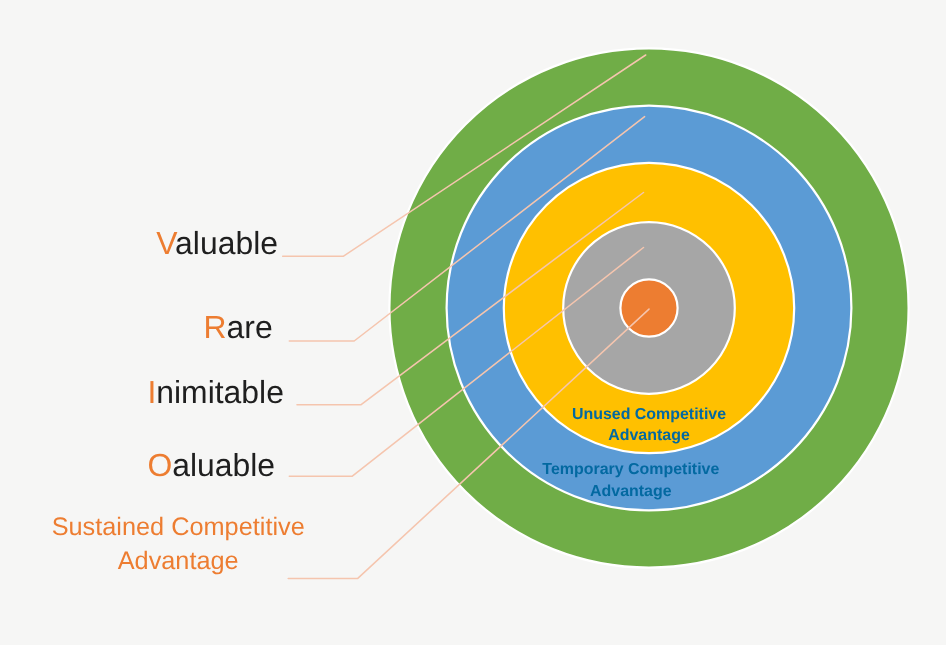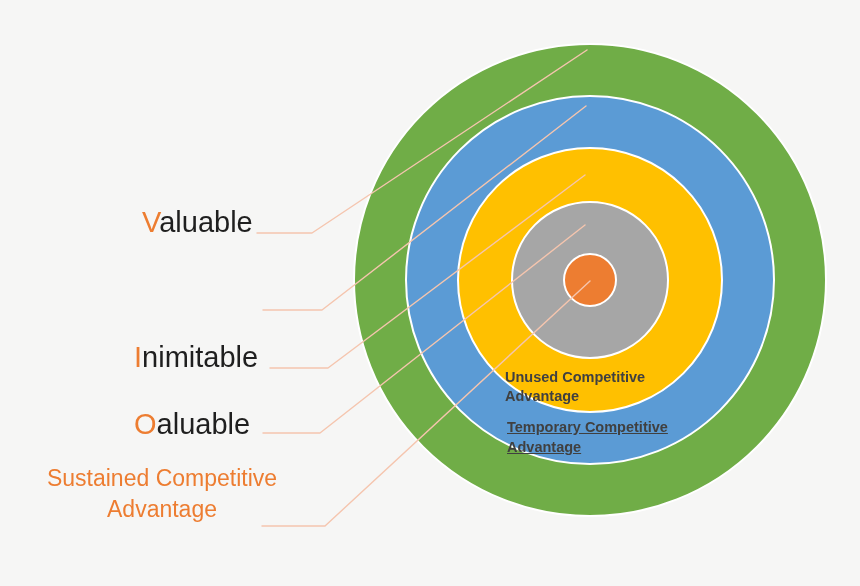--- a/index.html
+++ b/index.html
@@ -52,27 +52,27 @@
     width: 300px;
     font-size: 23px;
     line-height: 31px;
     font-weight: 400;
     color: var(--accent, #ED7D31);
     text-align: center;
   }
   .ring-label {
     position: absolute;
     font-weight: 700;
-    color: #404040;
-    text-align: left;
+    color: #0369a1;
+    text-align: center;
     font-size: 14.5px;
     line-height: 19px;
   }
   .ring-label.unused      { left: 505px; top: 368px; width: 170px; line-height: 19px; }
-  .ring-label.temporary   { left: 507px; top: 417px; width: 205px; line-height: 20px; text-decoration: underline; }
+  .ring-label.temporary   { left: 471px; top: 417px; width: 205px; line-height: 20px; }
   .ring-label.parity      { left: 495px; top: 478px; width: 200px; }
   .ring-label.disadvantage{ left: 475px; top: 531px; width: 260px; font-size: 15.5px; }
 </style>
 </head>
 <body style="background: rgb(246, 246, 245);">
 
 <div class="stage">
 
   <svg width="860" height="586" viewBox="0 0 860 586">
     <circle class="ring" cx="590" cy="280" r="236" fill="#70AD47"></circle>
@@ -83,20 +83,21 @@
 
     <polyline class="leader" points="257,233 312,233 587,50" stroke="#f5c5ae"></polyline>
     <polyline class="leader" points="263,310 322,310 586,106" stroke="#f5c5ae"></polyline>
     <polyline class="leader" points="270,368 328,368 585,175" stroke="#f5c5ae"></polyline>
     <polyline class="leader" points="263,433 320,433 585,225" stroke="#f5c5ae"></polyline>
     <polyline class="leader" points="262,526 325,526 590,281" stroke="#f5c5ae"></polyline>
   </svg>
 
   <div class="vrio-label" style="left:142px; top:206px"><span class="init">V</span><span>aluable</span></div>
 
+  <div class="vrio-label" style="left:185px; top:282px"><span class="init">R</span><span>are</span></div>
 
   <div class="vrio-label" style="left:134px; top:341px"><span class="init">I</span><span>nimitable</span></div>
 
   <div class="vrio-label" style="left:134px; top:408px"><span class="init">O</span><span>aluable</span></div>
 
   <div class="sustained-label">Sustained Competitive Advantage</div>
 
   <div class="ring-label unused">Unused Competitive Advantage</div>
 
   <div class="ring-label temporary">Temporary Competitive Advantage</div>

